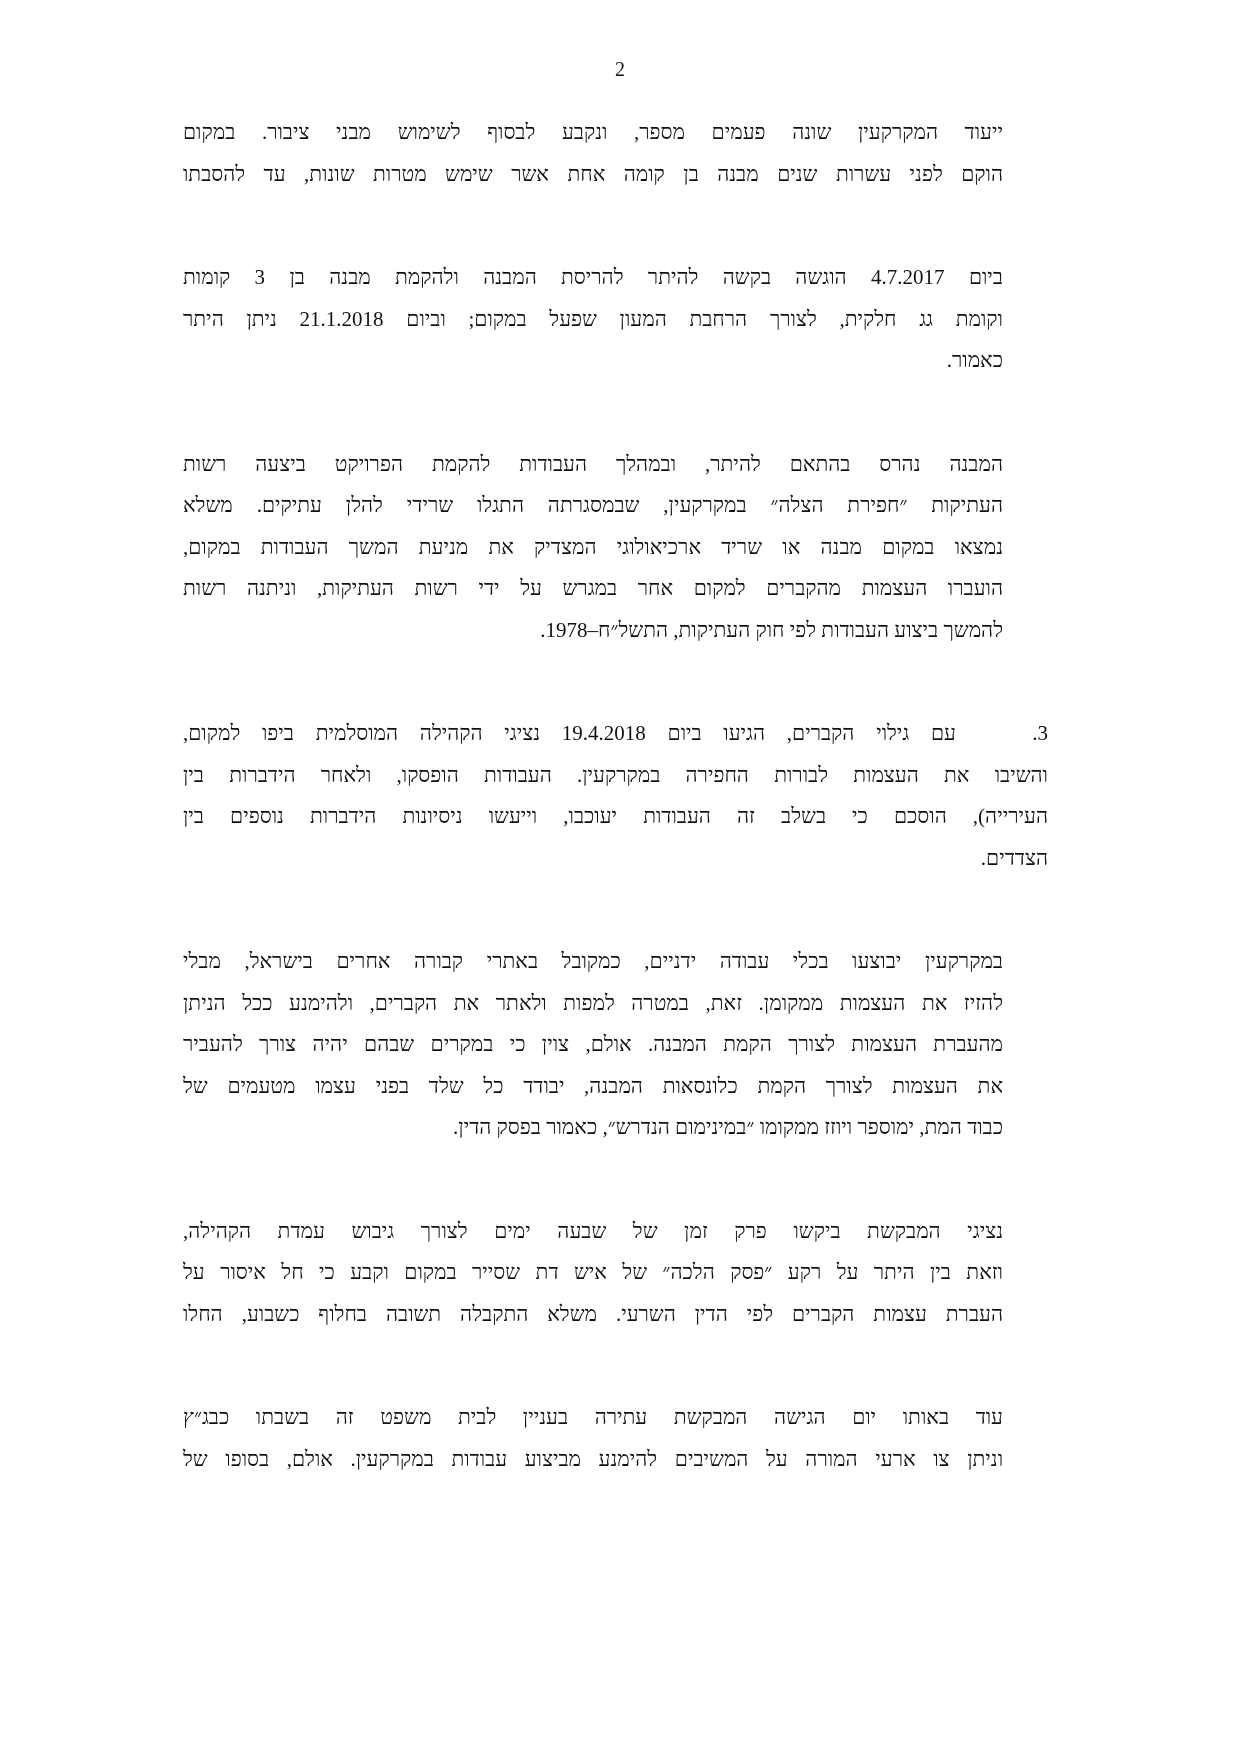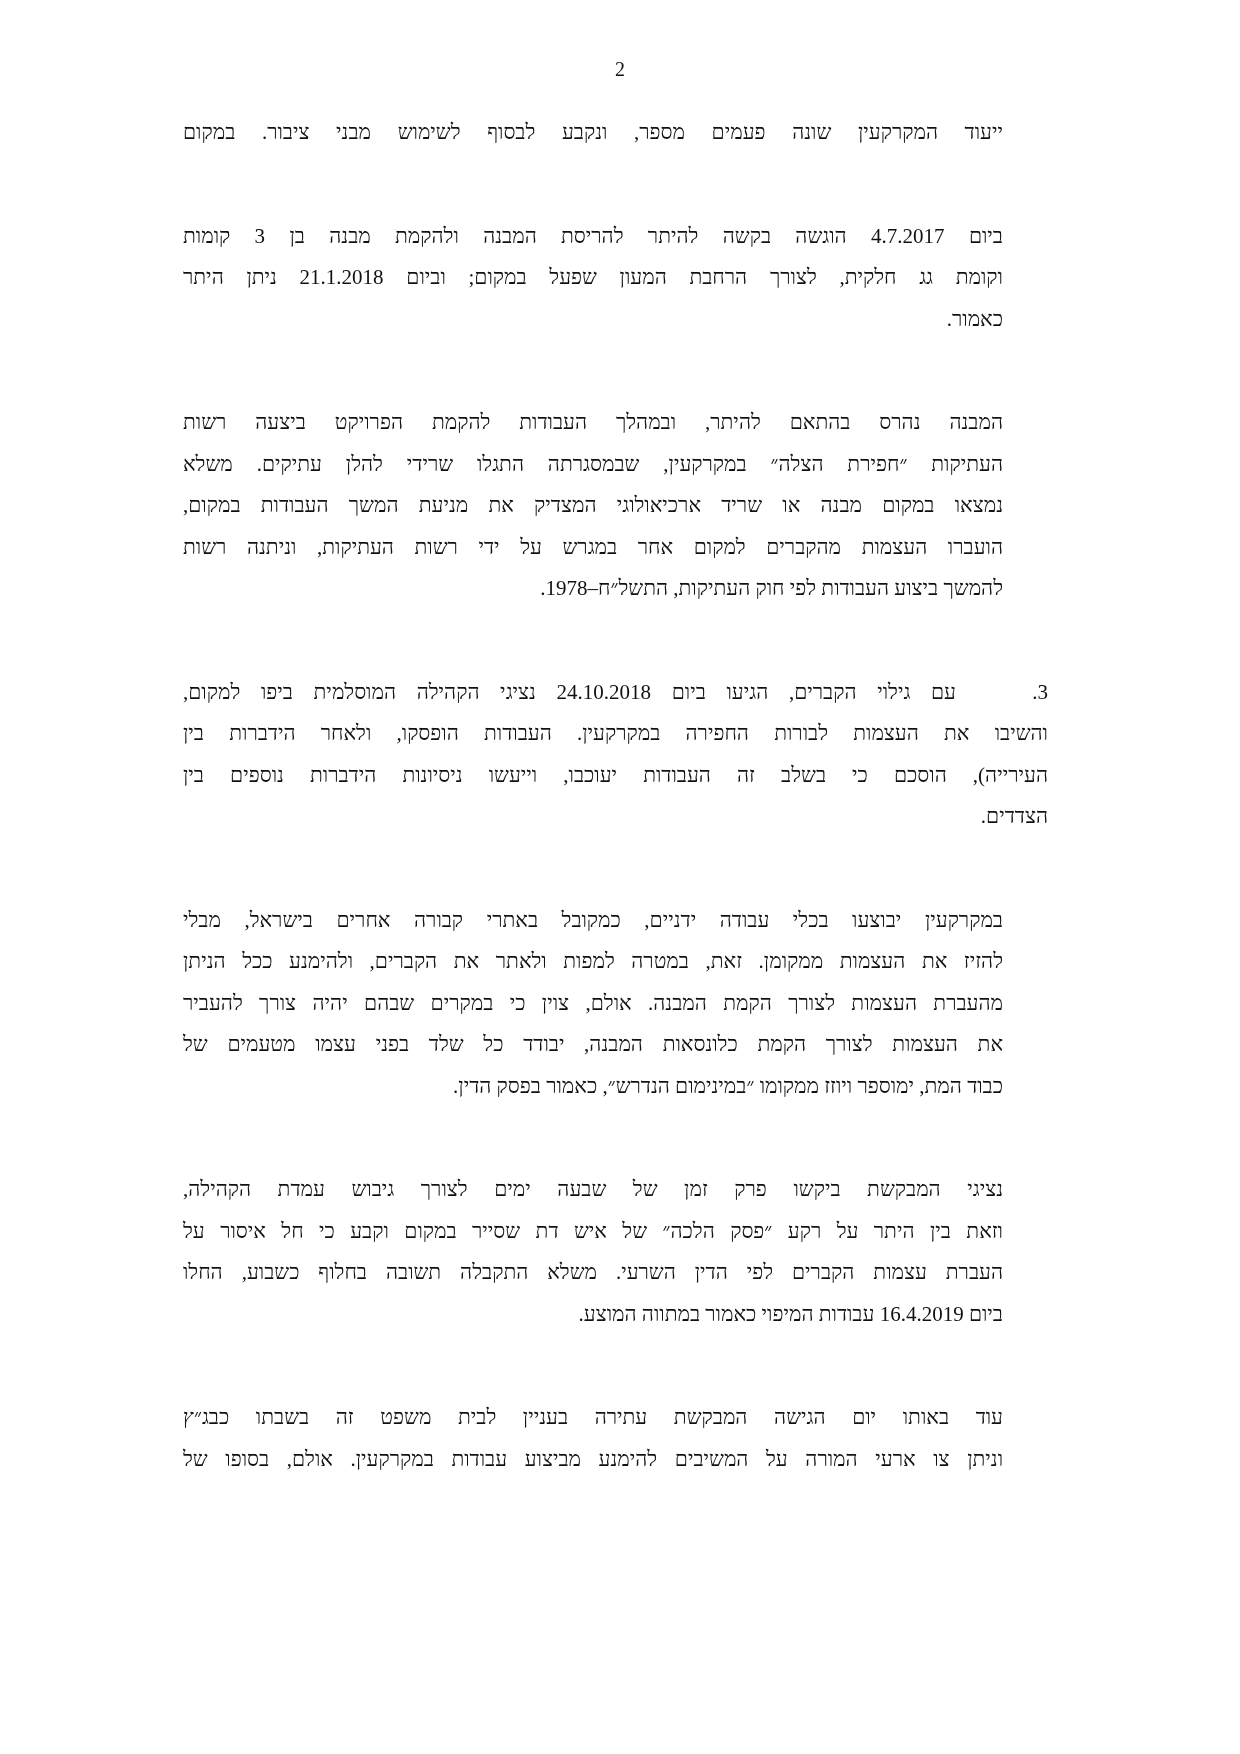--- a/index.html
+++ b/index.html
@@ -23,61 +23,61 @@
   </style>
 </head>
 <body>
 
 <div class="page-number">2</div>
 
 <div class="content">
 
   <p class="para indent">
     <span class="line">ייעוד המקרקעין שונה פעמים מספר, ונקבע לבסוף לשימוש מבני ציבור. במקום</span>
+    <span class="line">הוקם לפני עשרות שנים מבנה בן קומה אחת אשר שימש מטרות שונות, עד להסבתו</span>
   </p>
   <div class="p-gap"></div>
 
   <p class="para indent">
     <span class="line">ביום 4.7.2017 הוגשה בקשה להיתר להריסת המבנה ולהקמת מבנה בן 3 קומות</span>
     <span class="line">וקומת גג חלקית, לצורך הרחבת המעון שפעל במקום; וביום 21.1.2018 ניתן היתר</span>
     <span class="line last">כאמור.</span>
   </p>
   <div class="p-gap"></div>
 
   <p class="para indent">
     <span class="line">המבנה נהרס בהתאם להיתר, ובמהלך העבודות להקמת הפרויקט ביצעה רשות</span>
     <span class="line">העתיקות ״חפירת הצלה״ במקרקעין, שבמסגרתה התגלו שרידי להלן עתיקים. משלא</span>
     <span class="line">נמצאו במקום מבנה או שריד ארכיאולוגי המצדיק את מניעת המשך העבודות במקום,</span>
     <span class="line">הועברו העצמות מהקברים למקום אחר במגרש על ידי רשות העתיקות, וניתנה רשות</span>
     <span class="line last">להמשך ביצוע העבודות לפי חוק העתיקות, התשל״ח–1978.</span>
   </p>
   <div class="p-gap"></div>
 
   <p class="para">
-    <span class="line"><span class="num">3.</span><span>עם גילוי הקברים, הגיעו ביום 24.10.2018 נציגי הקהילה המוסלמית ביפו למקום,</span></span>
+    <span class="line"><span class="num">3.</span><span>עם גילוי הקברים, הגיעו ביום 19.4.2018 נציגי הקהילה המוסלמית ביפו למקום,</span></span>
     <span class="line">והשיבו את העצמות לבורות החפירה במקרקעין. העבודות הופסקו, ולאחר הידברות בין</span>
     <span class="line">העירייה), הוסכם כי בשלב זה העבודות יעוכבו, וייעשו ניסיונות הידברות נוספים בין</span>
     <span class="line last">הצדדים.</span>
   </p>
   <div class="p-gap"></div>
 
   <p class="para indent">
     <span class="line">במקרקעין יבוצעו בכלי עבודה ידניים, כמקובל באתרי קבורה אחרים בישראל, מבלי</span>
     <span class="line">להזיז את העצמות ממקומן. זאת, במטרה למפות ולאתר את הקברים, ולהימנע ככל הניתן</span>
     <span class="line">מהעברת העצמות לצורך הקמת המבנה. אולם, צוין כי במקרים שבהם יהיה צורך להעביר</span>
     <span class="line">את העצמות לצורך הקמת כלונסאות המבנה, יבודד כל שלד בפני עצמו מטעמים של</span>
     <span class="line last">כבוד המת, ימוספר ויוזז ממקומו ״במינימום הנדרש״, כאמור בפסק הדין.</span>
   </p>
   <div class="p-gap"></div>
 
   <p class="para indent">
     <span class="line">נציגי המבקשת ביקשו פרק זמן של שבעה ימים לצורך גיבוש עמדת הקהילה,</span>
     <span class="line">וזאת בין היתר על רקע ״פסק הלכה״ של איש דת שסייר במקום וקבע כי חל איסור על</span>
     <span class="line">העברת עצמות הקברים לפי הדין השרעי. משלא התקבלה תשובה בחלוף כשבוע, החלו</span>
-    <span class="line last">ביום 16.4.2019 עבודות המיפוי כאמור במתווה המוצע.</span>
   </p>
   <div class="p-gap"></div>
 
   <p class="para indent">
     <span class="line">עוד באותו יום הגישה המבקשת עתירה בעניין לבית משפט זה בשבתו כבג״ץ</span>
     <span class="line">וניתן צו ארעי המורה על המשיבים להימנע מביצוע עבודות במקרקעין. אולם, בסופו של</span>
   </p>
 
 </div>
 

